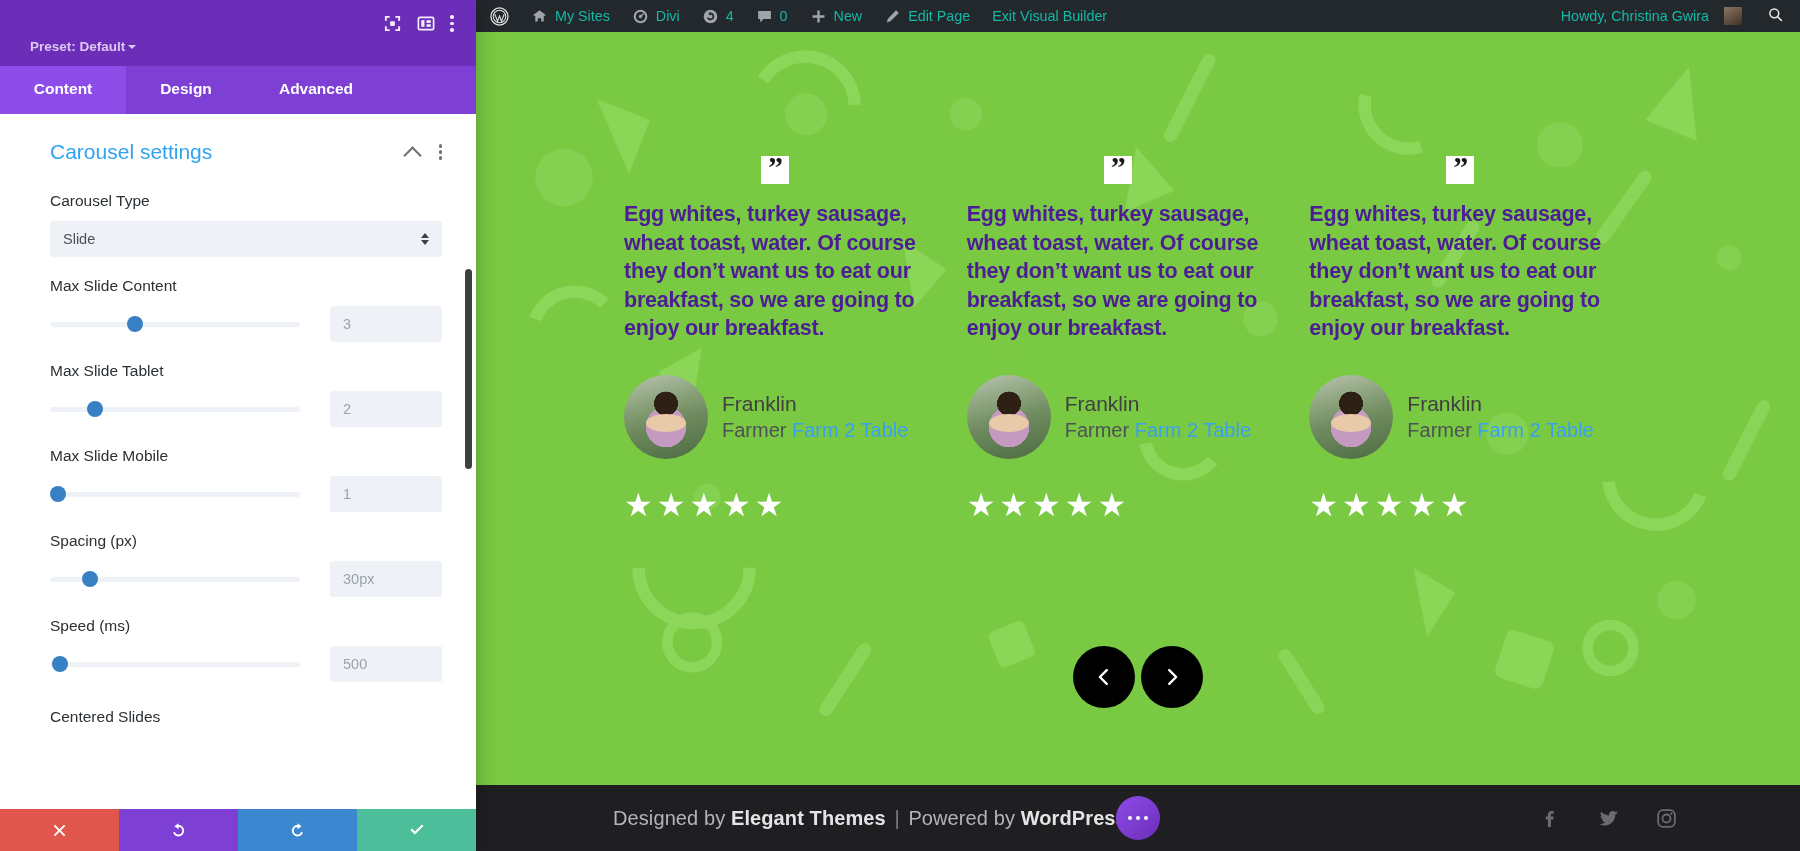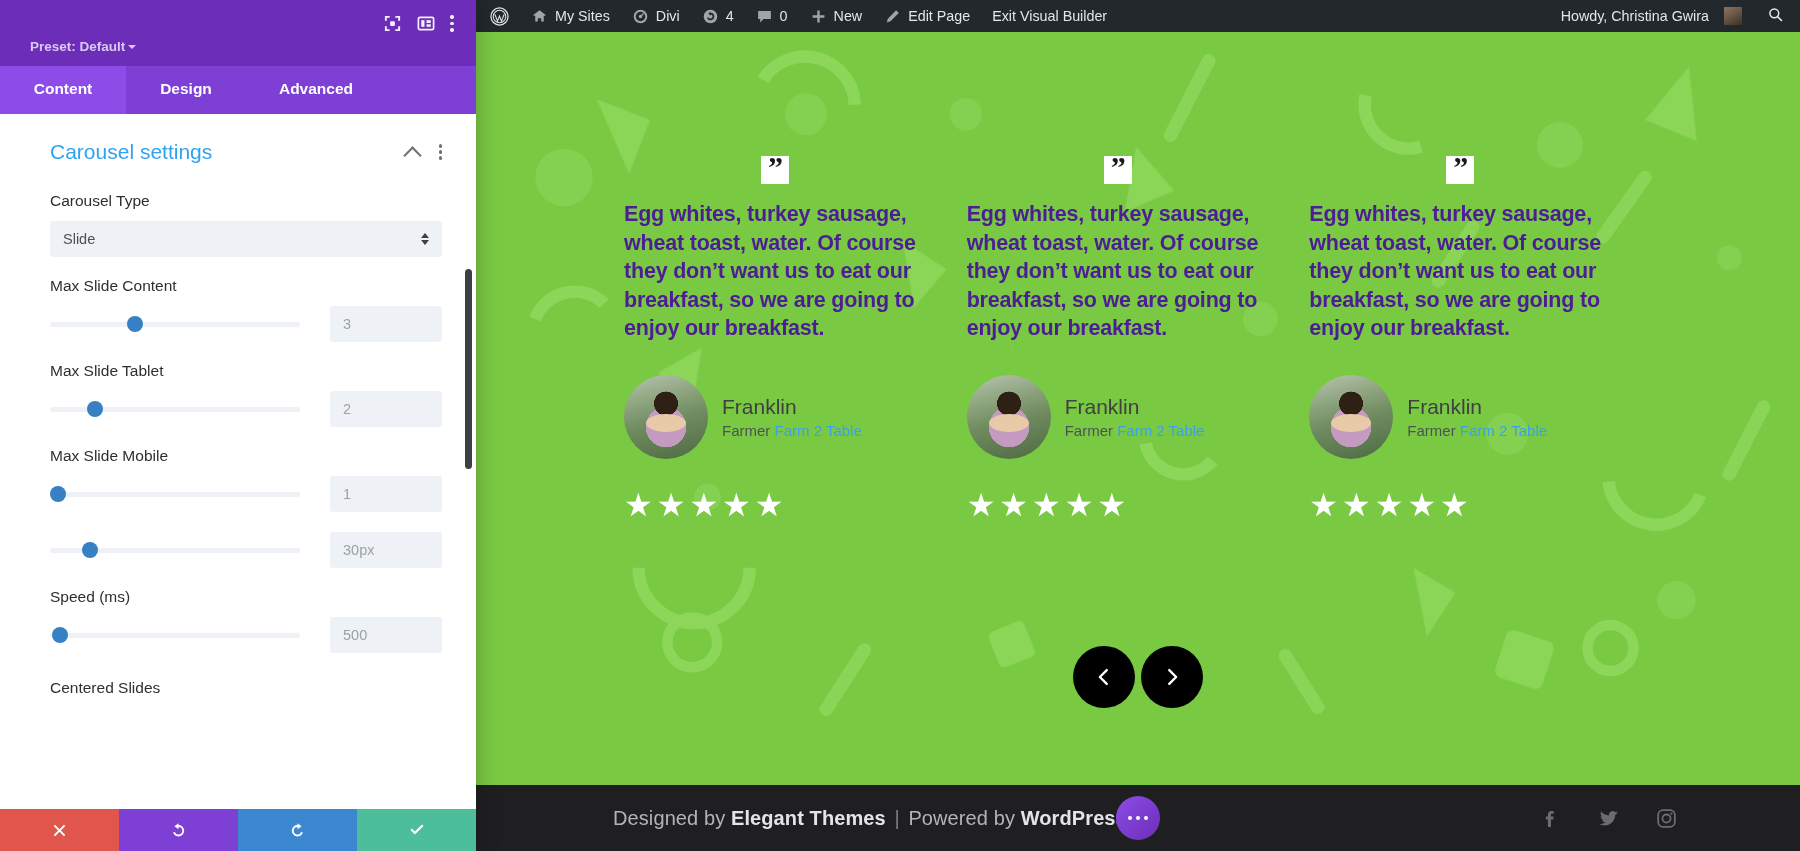--- a/index.html
+++ b/index.html
@@ -109,21 +109,21 @@
   .pf-close  { background: #e0564c; }
   .pf-undo   { background: #7e3fd4; }
   .pf-redo   { background: #3b88d0; }
   .pf-save   { background: #4cbf9a; }
   .pf-btn svg { display:block; }
 
   
   .preview { flex: 1; display: flex; flex-direction: column; position: relative; }
 
   .wp-adminbar {
-    height: 32px; background: #23282d; color: #e5e5e5;
+    height: 32px; background: #23282d; color: #14b8a6;
     display: flex; align-items: flex-start; font-size: 14.3px;
     font-family: "Liberation Sans", sans-serif;
   }
   .ab-item { display: flex; align-items: center; gap: 7px; padding: 0 11px; height: 32px; cursor: pointer; }
   .ab-item:first-child { padding-left: 14px; }
   .ab-icon { color: #a0a5aa; display: flex; align-items: center; }
   .ab-right { margin-left: auto; display: flex; align-items: center; }
   .ab-avatar {
     width: 18px; height: 18px; margin-left: 8px; border-radius: 1px;
     background: linear-gradient(150deg,#8a7560 0%,#6e5b49 40%,#3b3128 100%);
@@ -167,21 +167,21 @@
     background-size: cover;
     flex: 0 0 auto;
     position: relative; overflow: hidden;
   }
   .avatar-img:after {
     content:""; position:absolute; left:26%; top:46%; width:48%; height:22%;
     background:#e8c9a8; border-radius:50%;
   }
   .author-meta { margin-left: 14px; }
   .author-name { font-size: 21px; color: #404040; font-weight: normal; line-height: 1.15;}
-  .author-role { font-size: 15px; color: #4c5257; margin-top: 3px; }
+  .author-role { font-size: 20px; color: #4c5257; margin-top: 3px; }
   .author-company { color: #3aa0f0; }
   .stars { display: flex; gap: 4px; margin-top: 30px; }
   .star { color: #ffffff; font-size: 32px; line-height: 1; }
 
   .nav-arrows {
     position: absolute; left: 50%; transform: translateX(-50%);
     top: 614px; display: flex; gap: 6px;
   }
   .nav-btn {
     width: 62px; height: 62px; border-radius: 50%; background: #000;
@@ -304,20 +304,21 @@
         <div class="slider-row">
           <div class="slider-track-wrap">
             <div class="slider-track"></div>
             <div class="slider-knob" style="left:3%"></div>
           </div>
           <div class="slider-input">1</div>
         </div>
       </div>
 
       <div class="field">
+        <div class="field-label">Spacing (px)</div>
         <div class="slider-row">
           <div class="slider-track-wrap">
             <div class="slider-track"></div>
             <div class="slider-knob" style="left:16%"></div>
           </div>
           <div class="slider-input">30px</div>
         </div>
       </div>
 
       <div class="field">

